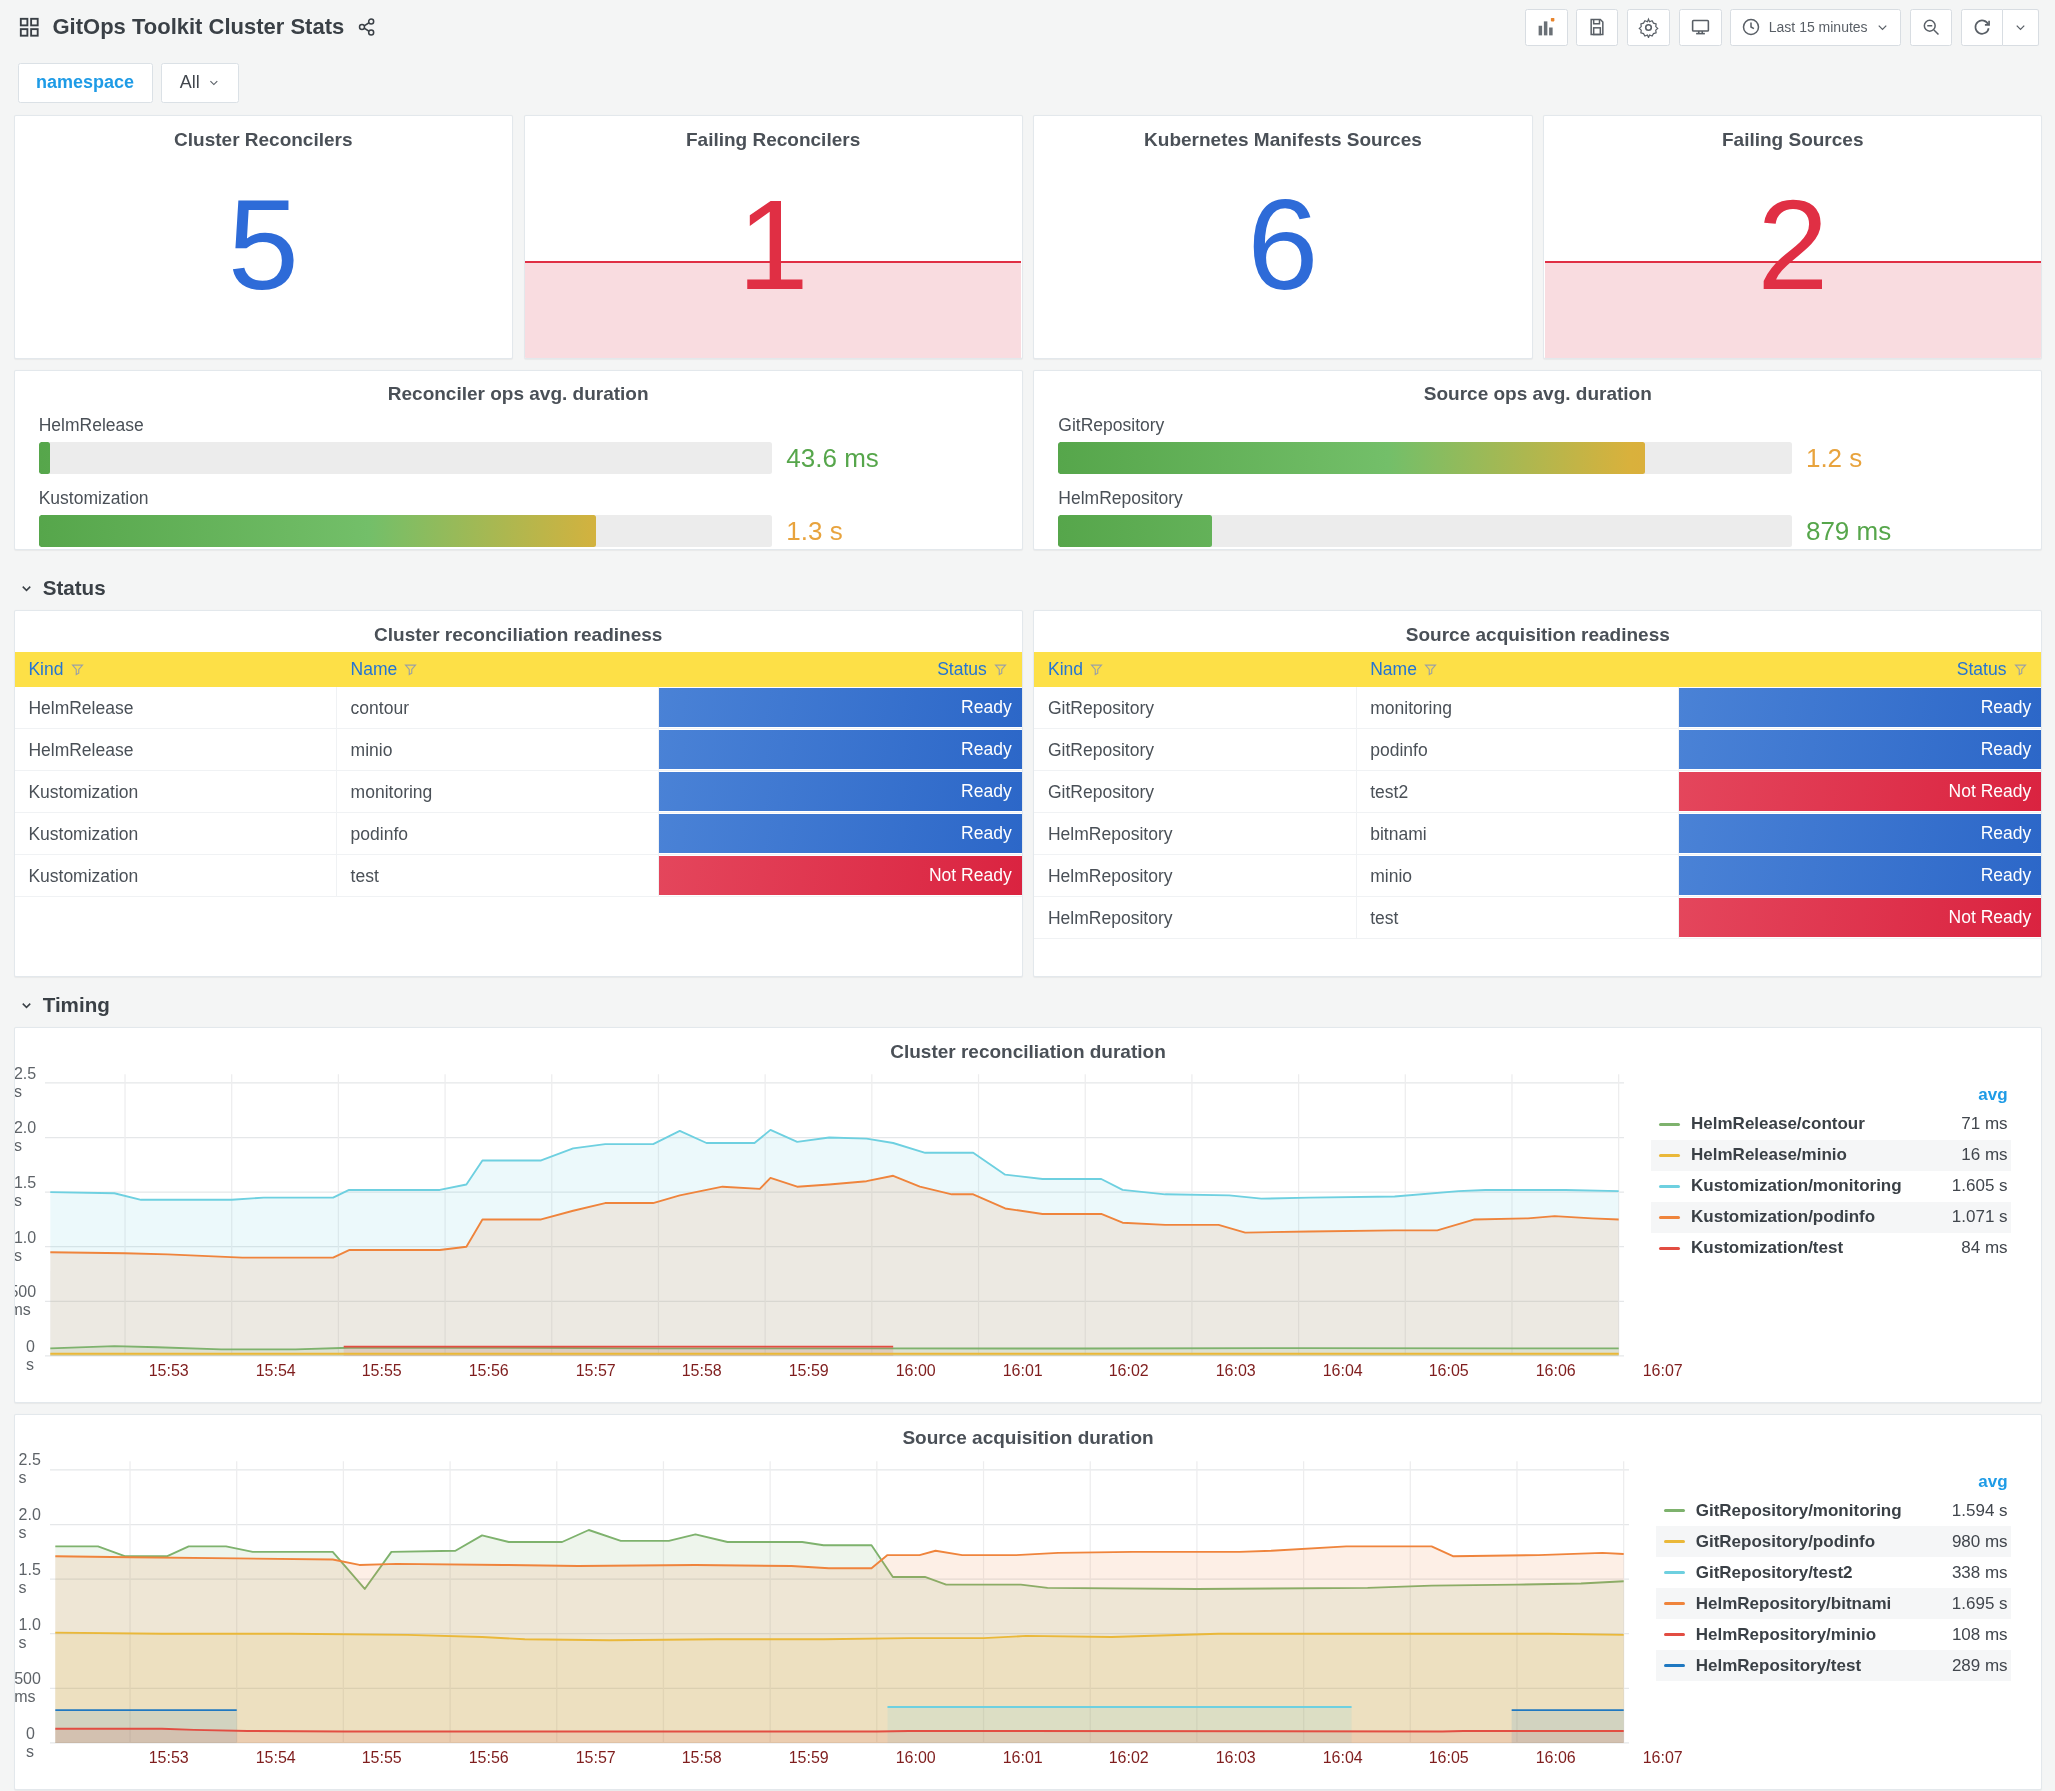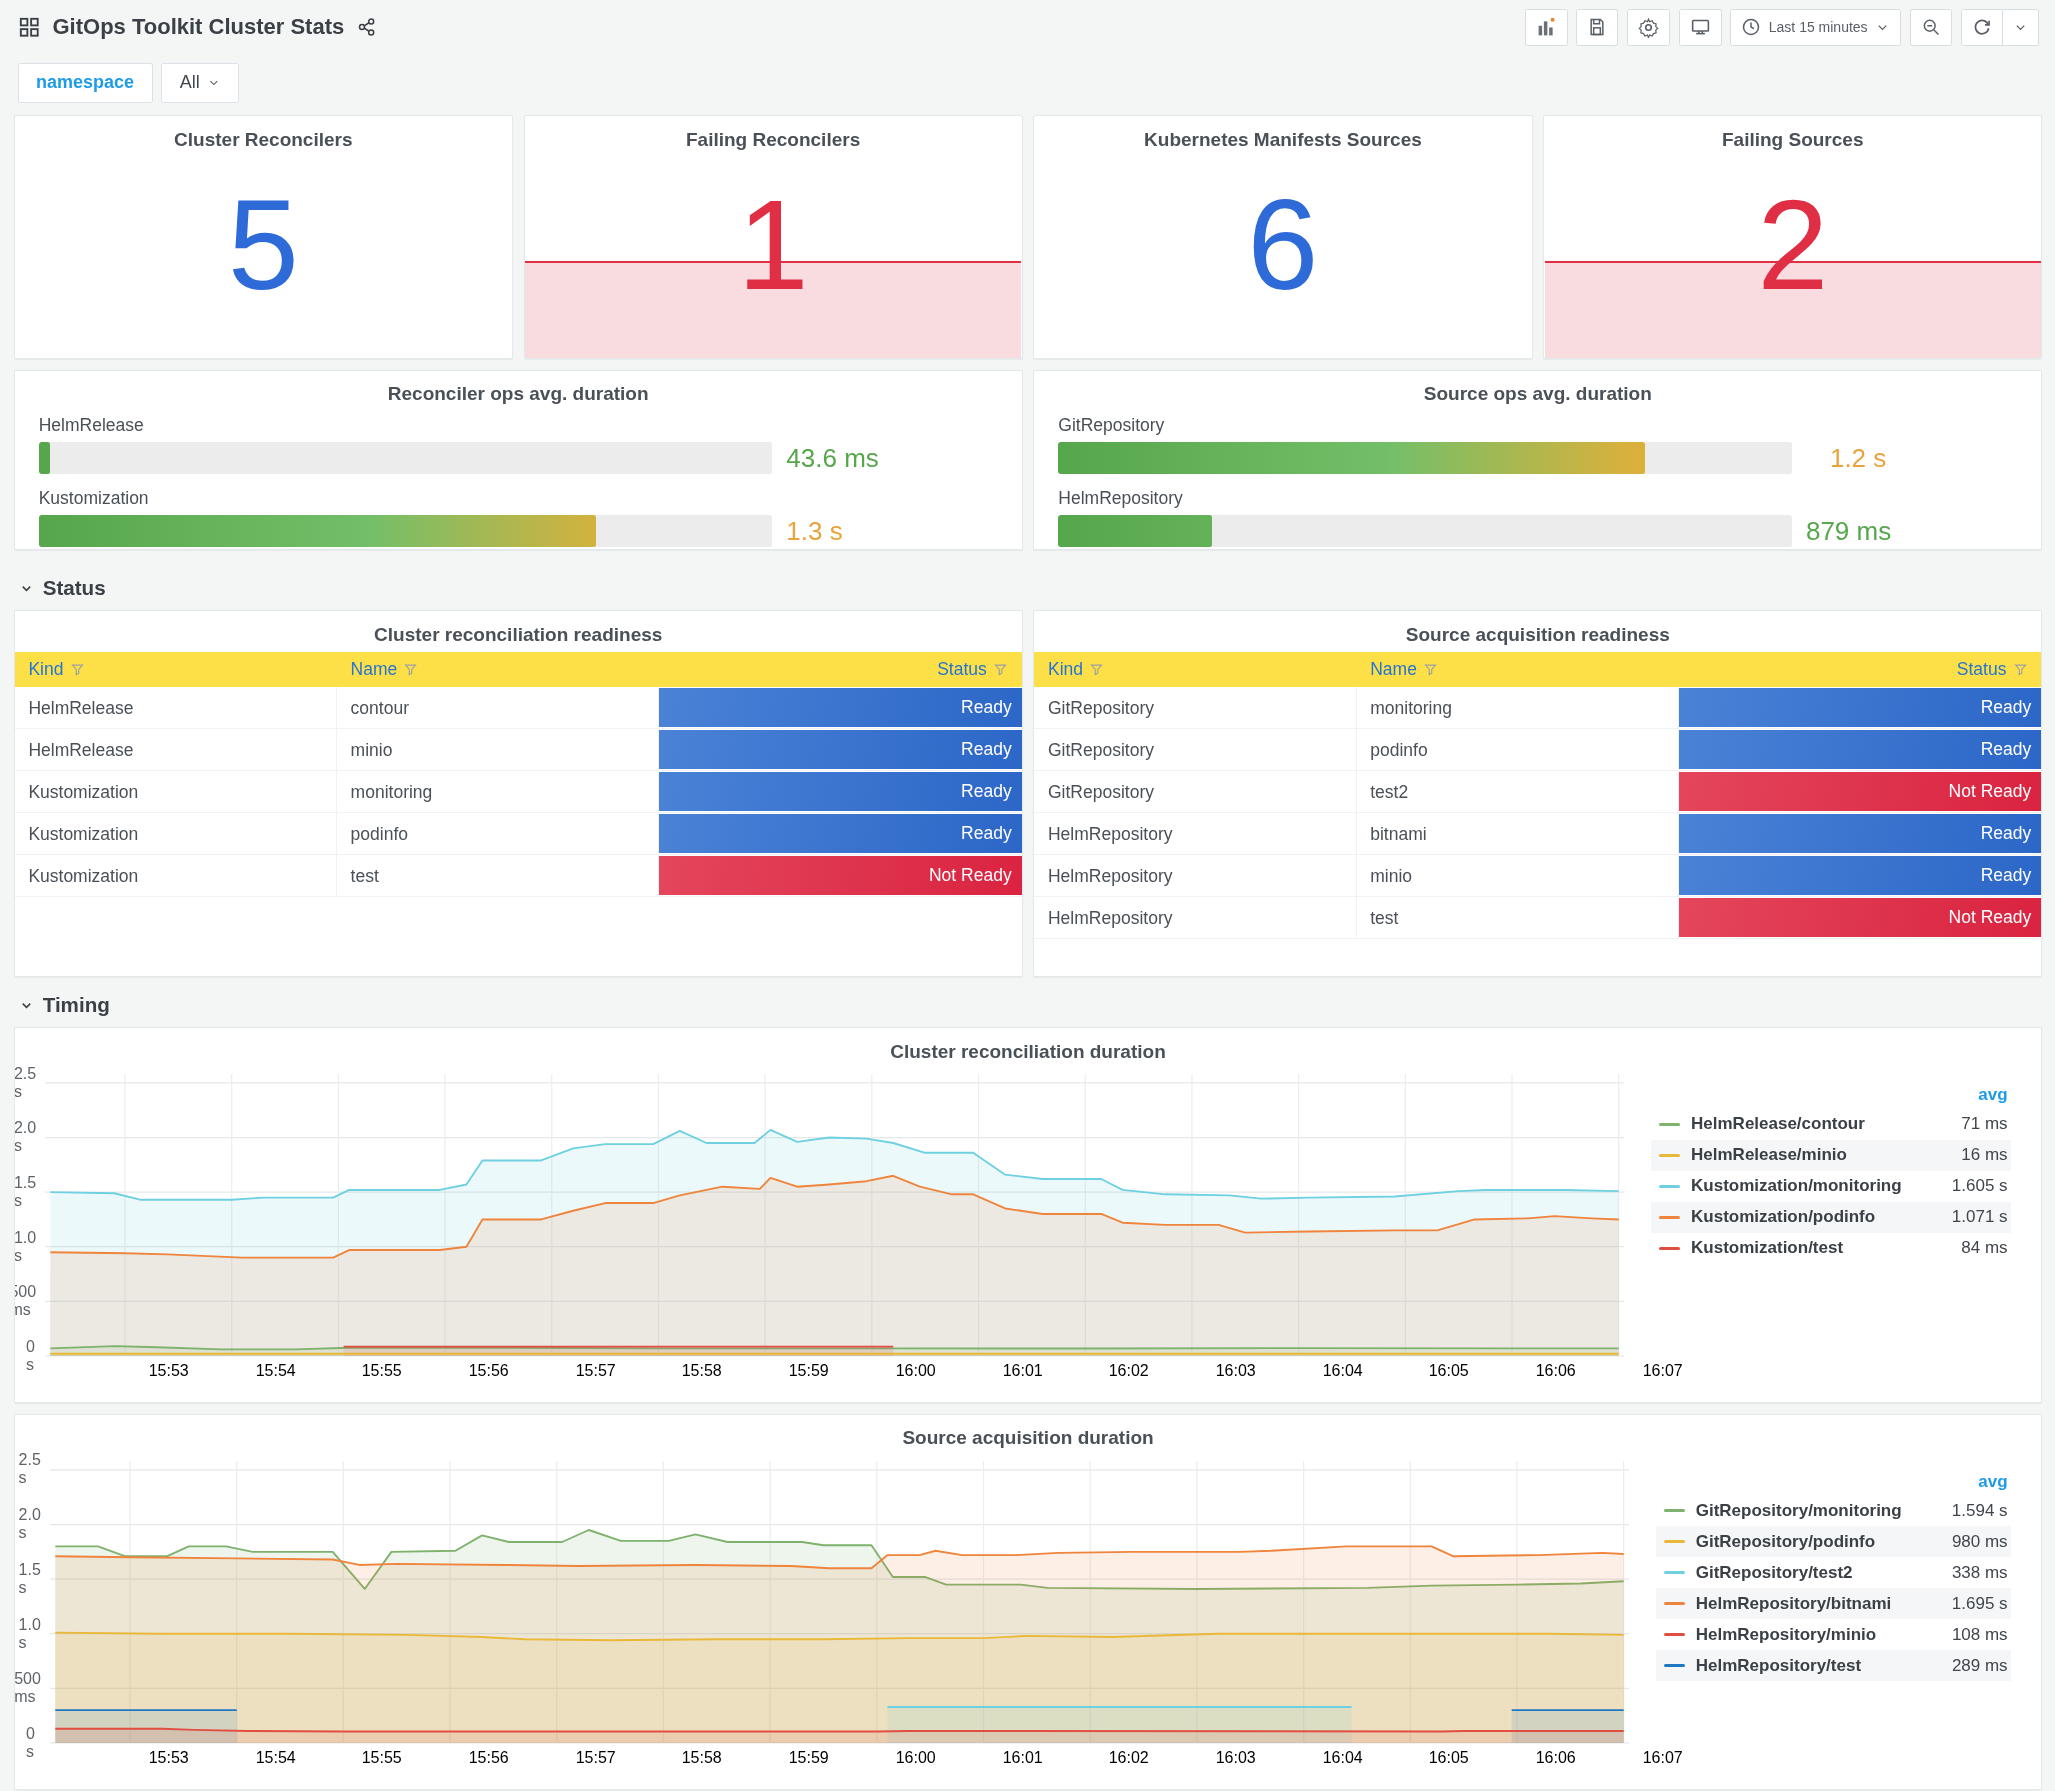--- a/index.html
+++ b/index.html
@@ -45,21 +45,21 @@
   .status-pill { height:39px; margin:1.2px 0; line-height:39px; color:#fff; text-align:right; padding-right:10px; font-size:17.5px; }
   .status-ready { background:linear-gradient(100deg,#4a82d6,#2c67c8); }
   .status-notready { background:linear-gradient(100deg,#e4465c,#da2340); }
   
   .chartpanel { width:100%; height:376px; }
   .chart-body { display:flex; padding:0 12.5px 0 11.2px; }
   .yaxis { width:74px; position:relative; height:288px; }
   .yaxis span { position:absolute; right:8.7px; font-size:16px; color:#5e6368; transform:translateY(-50%); }
   .plot { position:relative; width:1579px; height:288px; }
   .xlabels { position:relative; height:29px; margin-left:74px; width:1579px; }
-  .xlabels span { position:absolute; top:5px; transform:translateX(-50%); font-size:16px; color:#000000; }
+  .xlabels span { position:absolute; top:5px; transform:translateX(-50%); font-size:16px; color:#7f1d1d; }
   .legend { flex:1; padding:16px 17.5px 0 27.5px; }
   .legend-head { text-align:right; font-size:17px; font-weight:700; color:#1e9be6; margin-bottom:3.7px; padding-right:3.7px; }
   .legend-row { display:flex; align-items:center; height:31px; padding:0 3.7px 0 7.5px; font-size:17px; color:#3a4046; cursor:pointer; }
   .legend-row.alt { background:#f5f6f7; }
   .legend-swatch { width:21px; height:3.1px; border-radius:1.9px; margin-right:11.2px; flex:0 0 auto; }
   .legend-name { flex:1;font-weight:bold; }
   .legend-val { width:106px; text-align:right; color:#41464d; }
   .mb17 { margin-bottom:10.6px; }
 </style>
 </head>
@@ -207,21 +207,21 @@
     </div>
     <div class="panel gaugepanel">
       <div class="panel-title">Source ops avg. duration</div>
       <div class="gauge-rows">
         <div class="gauge-row">
           <div class="gauge-label">GitRepository</div>
           <div class="gauge-line">
             <div class="gauge-track">
               <div class="gauge-fill" style="width: 80%; background-image: linear-gradient(90deg, rgb(86, 166, 75) 0%, rgb(115, 191, 105) 45%, rgb(217, 177, 60) 78%, rgb(231, 163, 60) 100%); background-size: 125% 100%;"></div>
             </div>
-            <div class="gauge-value" style="color: rgb(232, 163, 61); margin-left: 24px;">1.2 s</div>
+            <div class="gauge-value" style="color: rgb(232, 163, 61);">1.2 s</div>
           </div>
         </div>
         <div class="gauge-row">
           <div class="gauge-label">HelmRepository</div>
           <div class="gauge-line">
             <div class="gauge-track">
               <div class="gauge-fill" style="width: 21%; background-image: linear-gradient(90deg, rgb(86, 166, 75) 0%, rgb(115, 191, 105) 45%, rgb(217, 177, 60) 78%, rgb(231, 163, 60) 100%); background-size: 476.19% 100%;"></div>
             </div>
             <div class="gauge-value" style="color: rgb(86, 166, 75);">879 ms</div>
           </div>

